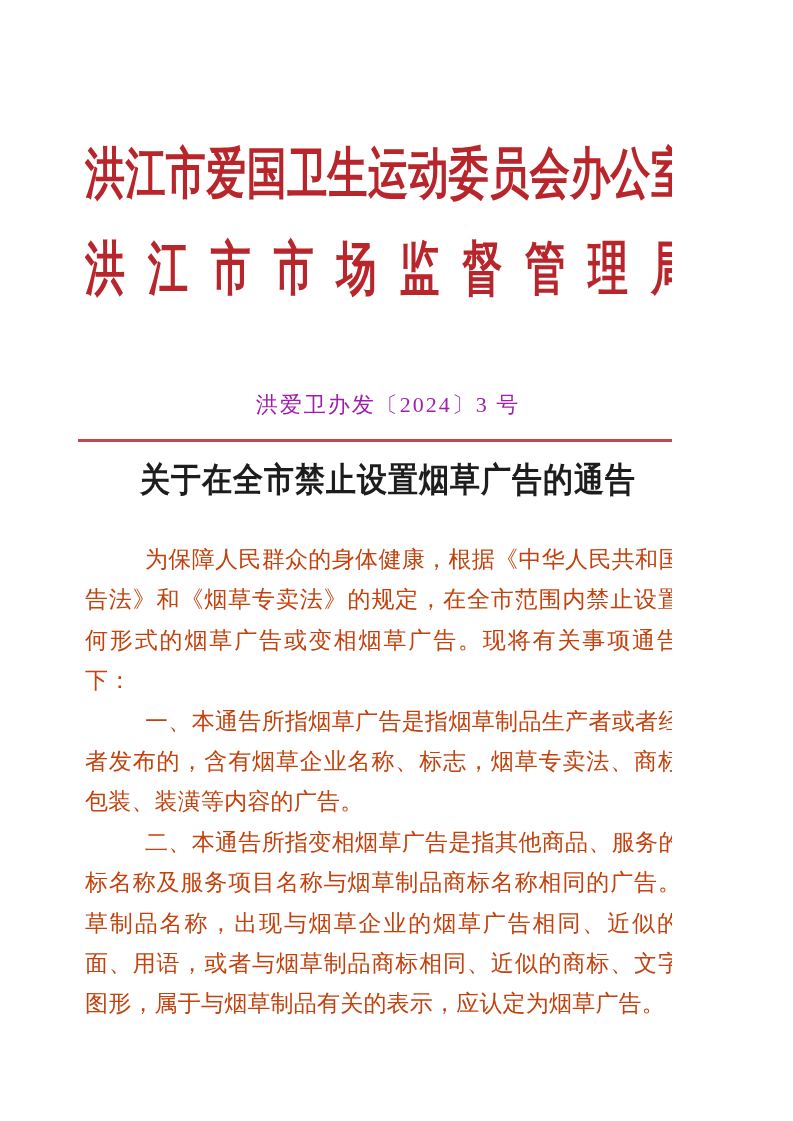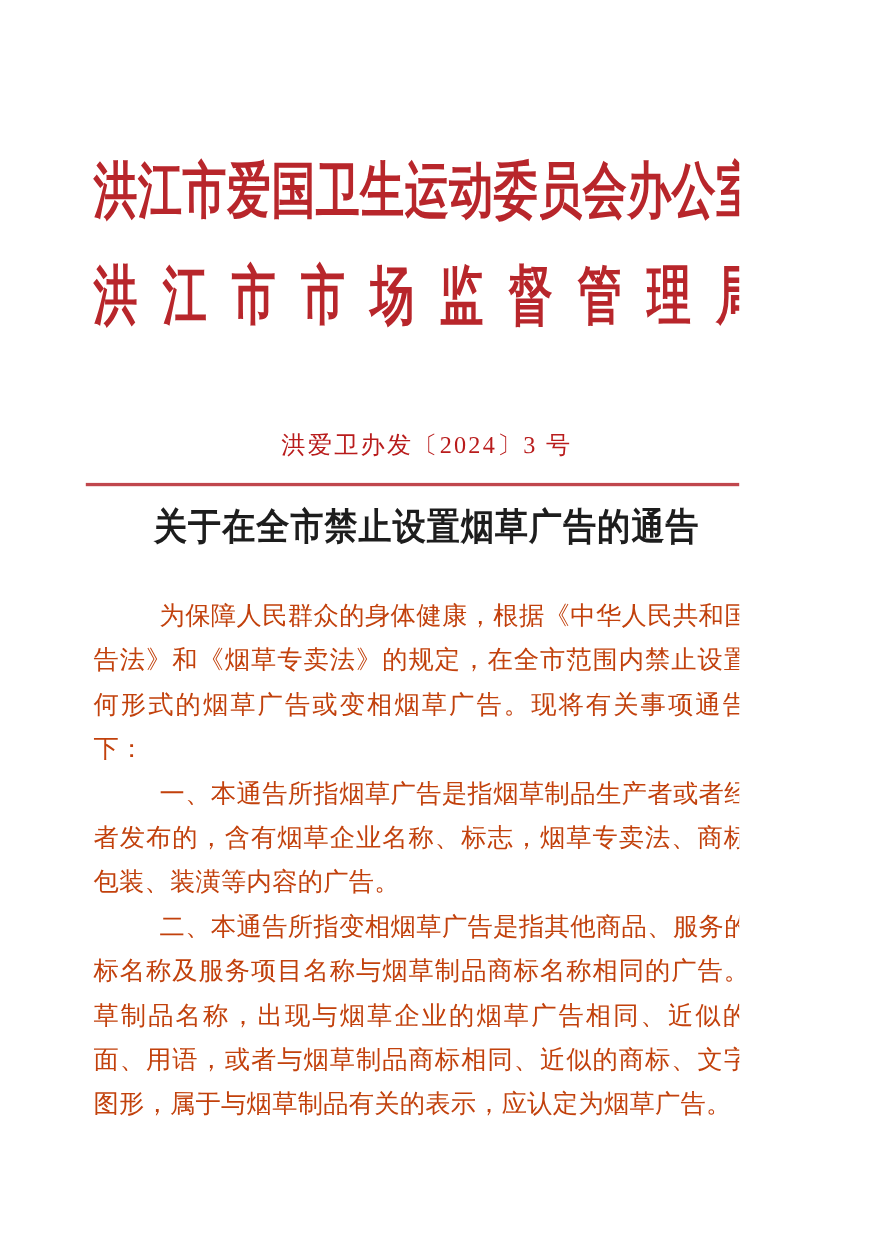--- a/index.html
+++ b/index.html
@@ -51,21 +51,21 @@
   }
   .doc-number {
     position: absolute;
     left: 85px;
     top: 391px;
     width: 606px;
     text-align: center;
     font-size: 22px;
     line-height: 28px;
     letter-spacing: 2px;
-    color: #b91c1c;
+    color: #a21caf;
   }
   .red-divider {
     position: absolute;
     left: 78px;
     top: 439px;
     width: 617px;
     height: 3px;
     background: #c0474d;
   }
   .doc-title {

